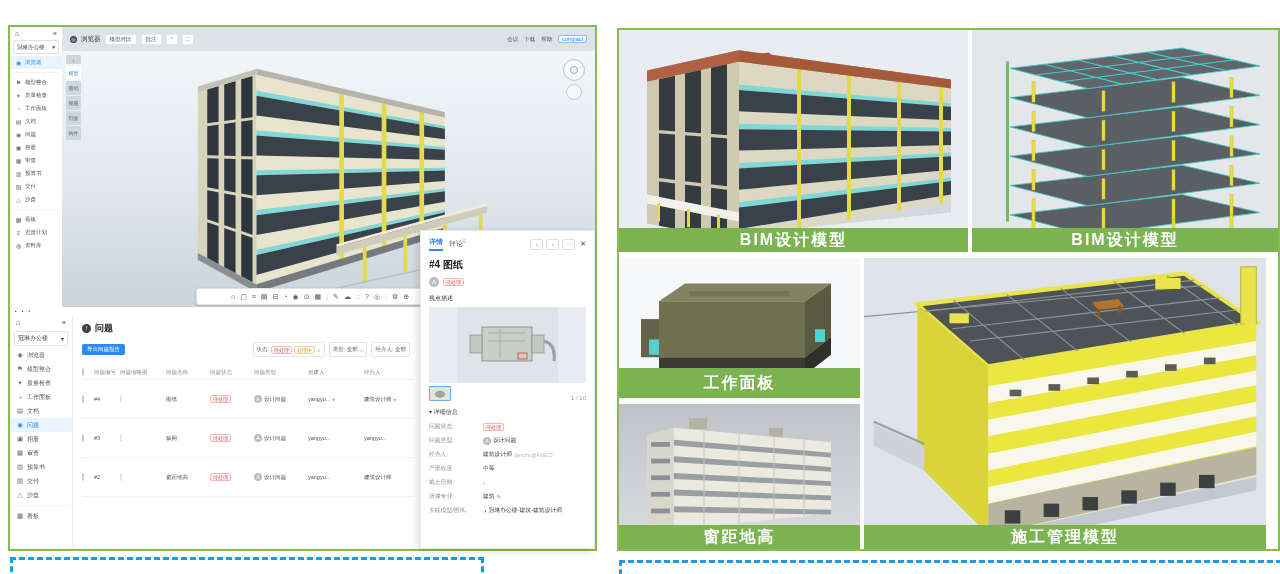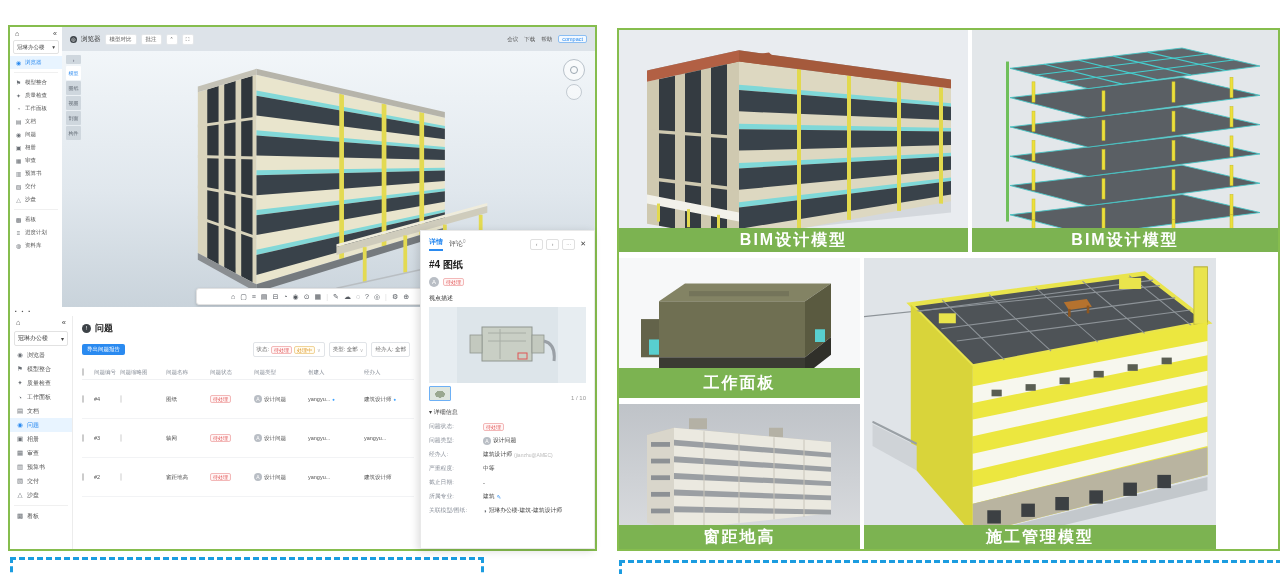--- a/index.html
+++ b/index.html
@@ -91,21 +91,21 @@
   
   #models{position:absolute;left:617px;top:28px;width:659px;height:519px;border:2px solid #86bd4e;background:#fff;box-sizing:content-box;}
   .cell{position:absolute;overflow:hidden;background:#e7eaee;}
   .cell svg{position:absolute;left:0;top:0;width:100%;height:100%;}
   .banner{position:absolute;left:0;right:0;bottom:0;height:24px;background:#7cb351;color:#fff;font-weight:bold;font-size:16px;letter-spacing:2px;display:flex;align-items:center;justify-content:center;z-index:2;}
   #cellA{left:0;top:0;width:349px;height:222px;}
   #cellB{left:353px;top:0;width:306px;height:222px;}
   #cellC{left:0;top:228px;width:241px;height:140px;background:#f7f8f9;}
   #cellC .banner{height:30px;}
   #cellD{left:0;top:374px;width:241px;height:145px;}
-  #cellE{left:245px;top:228px;width:352px;height:291px;}
+  #cellE{left:245px;top:228px;width:402px;height:291px;}
   
   #dashL{position:absolute;left:10px;top:557px;width:468px;height:40px;border:3px dashed #1b9ce0;border-bottom:none;}
   #dashR{position:absolute;left:619px;top:560px;width:720px;height:40px;border:3px dashed #1b9ce0;border-bottom:none;}
 </style>
 </head>
 <body>
 
 <div id="stage">
 
   <div id="app">

